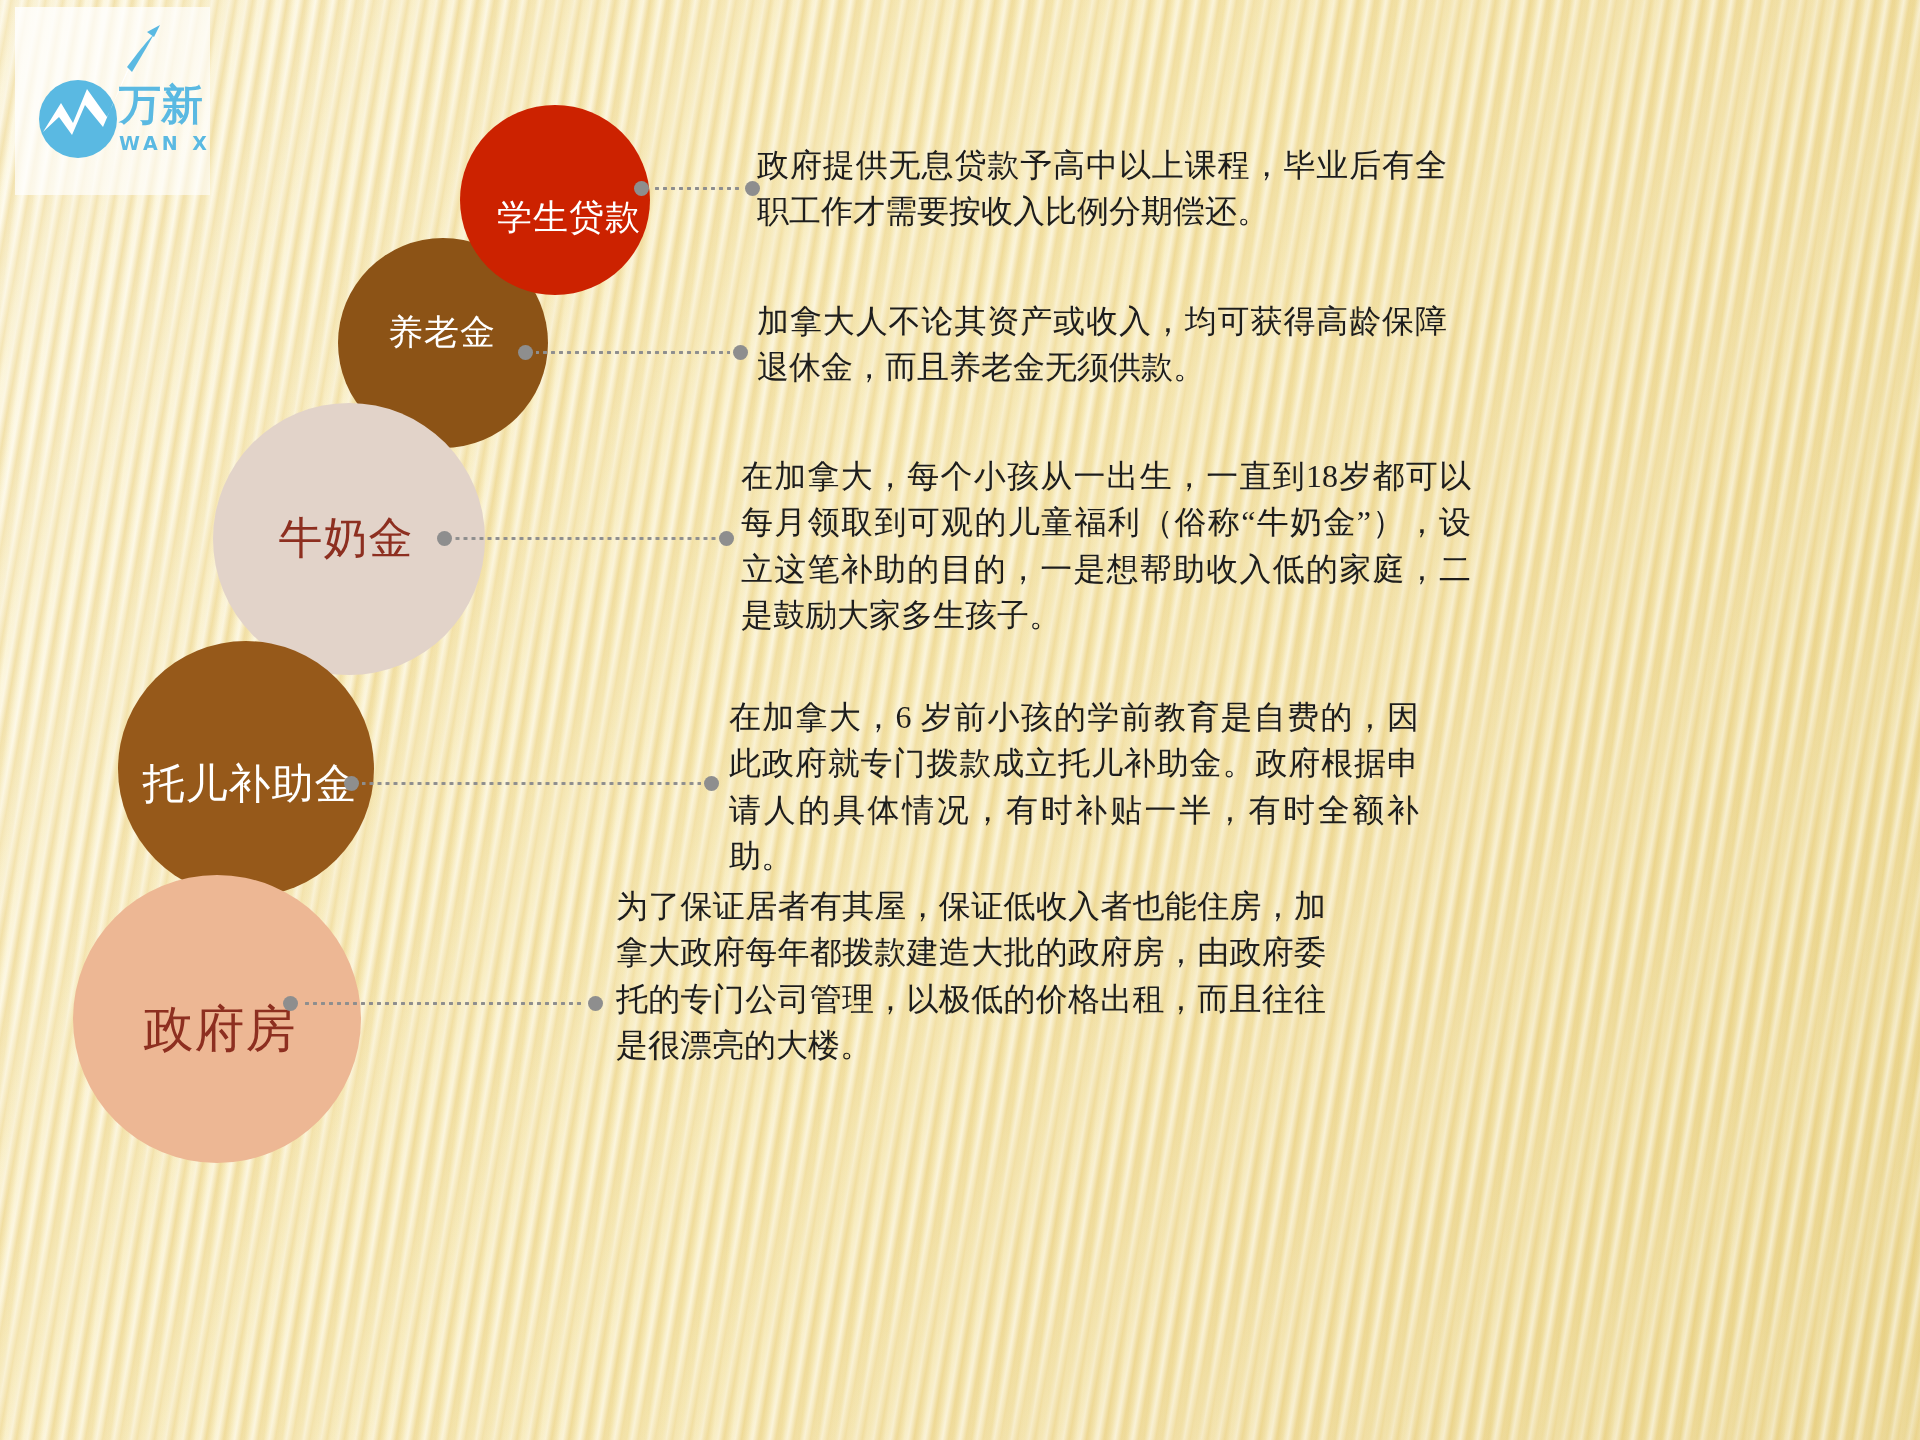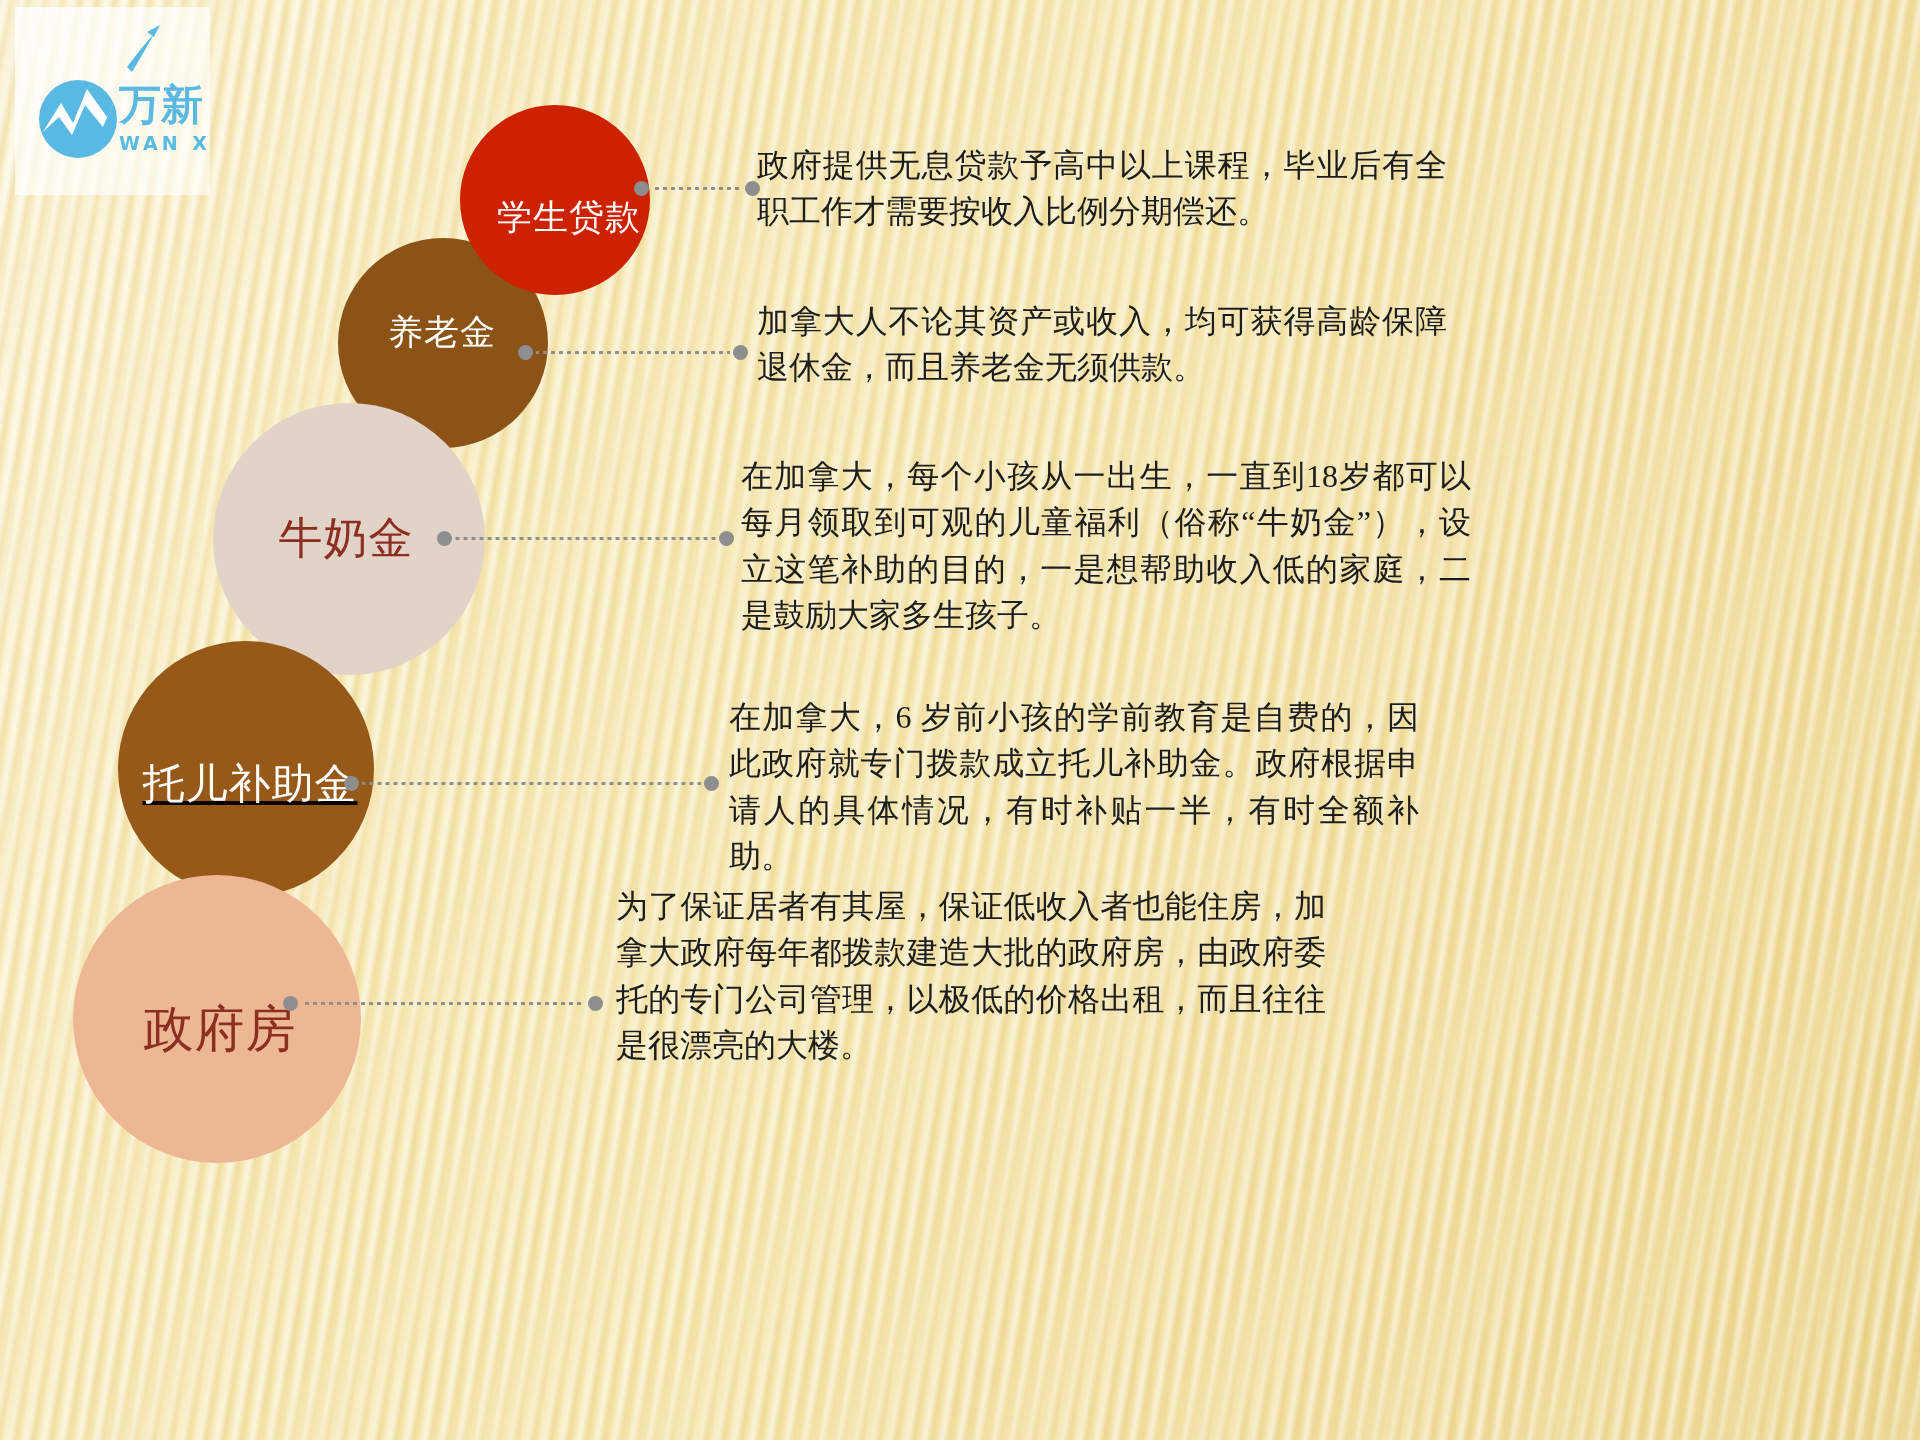--- a/index.html
+++ b/index.html
@@ -37,21 +37,21 @@
   .circle .clabel{
     font-family:"DejaVu Sans","Liberation Sans",sans-serif;
     font-weight:400;letter-spacing:1px;white-space:nowrap;
   }
   #c-loan{left:460px;top:105px;width:190px;height:190px;background:#cc2200;}
   #c-loan .clabel{color:#ffffff;font-size:35px;transform:translate(14px,17px);}
   #c-pension{left:338px;top:238px;width:210px;height:210px;background:#8c5316;}
   #c-pension .clabel{color:#ffffff;font-size:35px;transform:translate(-1px,-11px);}
   #c-milk{left:213px;top:403px;width:272px;height:272px;background:#e2d3c9;align-items:center;}
   #c-milk .clabel{color:#8d2f20;font-size:44px;transform:translate(-3px,-1px);}
-  #c-child{left:118px;top:641px;width:256px;height:256px;background:#96591a;text-decoration:underline;}
+  #c-child{left:118px;top:641px;width:256px;height:256px;background:#96591a;}
   #c-child .clabel{color:#ffffff;font-size:42px;transform:translate(4px,15px);}
   #c-house{left:73px;top:875px;width:288px;height:288px;background:#edb794;}
   #c-house .clabel{color:#8d2f20;font-size:50px;transform:translate(3px,10px);}
   
   .conn{position:absolute;height:14px;display:flex;align-items:center;}
   .conn .dot{
     width:15px;height:15px;border-radius:50%;background:#8e8e8e;flex:0 0 auto;
   }
   .conn .dash{
     flex:1 1 auto;height:3px;margin:0 3px;

